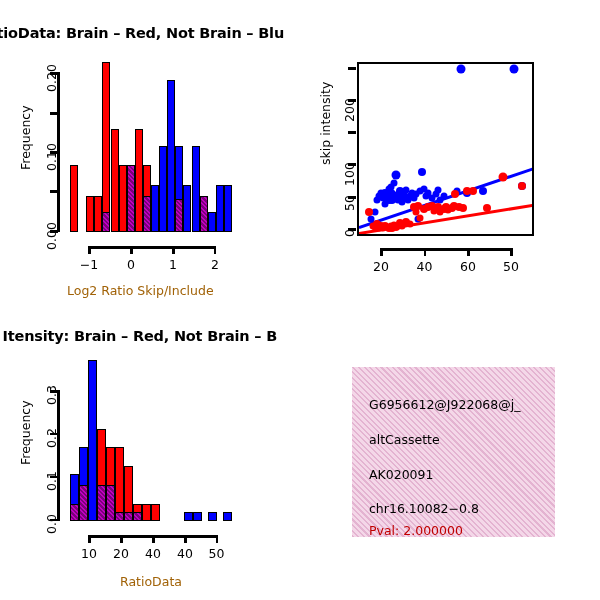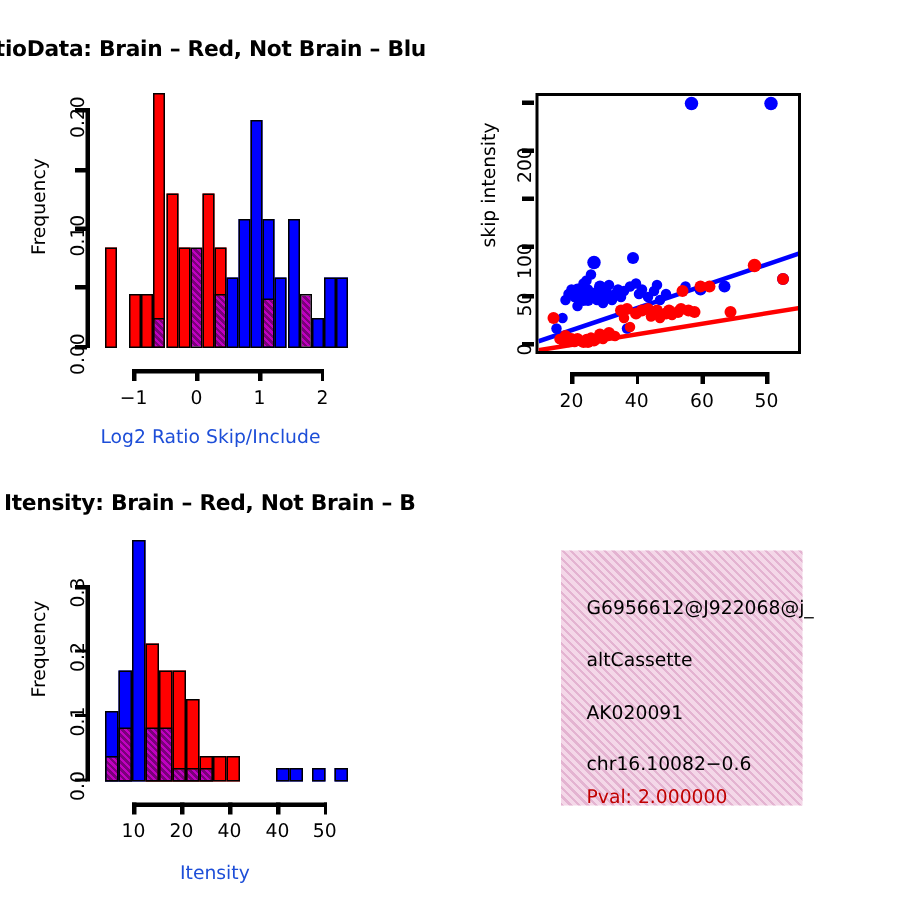--- a/index.html
+++ b/index.html
@@ -25,21 +25,21 @@
     letter-spacing: -0.2px;
     white-space: nowrap;
     color: #000;
   }
 
   
   .axis-label {
     position: absolute;
     font-size: 12.5px;
     white-space: nowrap;
-    color: #1d4ed8;
+    color: #a16207;
   }
   .tick-label {
     position: absolute;
     font-size: 12.5px;
     white-space: nowrap;
     color: #000;
     text-align: center;
   }
   .vert-label {
     position: absolute;
@@ -359,25 +359,25 @@
   <div class="axis-line" style="left:152px; top:225px; width:2.5px; height:8px;"></div>
   <div class="axis-line" style="left:184px; top:225px; width:2.5px; height:8px;"></div>
   <div class="axis-line" style="left:215.5px; top:225px; width:2.5px; height:8px;"></div>
 
   <div class="tick-label" style="left:79px;  top:236px; width:20px;">10</div>
   <div class="tick-label" style="left:111px; top:236px; width:20px;">20</div>
   <div class="tick-label" style="left:143px; top:236px; width:20px;">40</div>
   <div class="tick-label" style="left:175px; top:236px; width:20px;">40</div>
   <div class="tick-label" style="left:206.5px; top:236px; width:20px;">50</div>
 
-  <div class="axis-label" style="left:120px; top:264px;">Itensity</div>
+  <div class="axis-label" style="left:120px; top:264px;">RatioData</div>
 </div>
 
 <div class="panel" style="left:300px; top:310px; width:300px; height:290px;">
 
-  <div class="info-panel" style="left:74px; top:57px; width:161px; height:170px;">
+  <div class="info-panel" style="left:52px; top:57px; width:203px; height:170px;">
     <div class="info-line" style="left:17px; top:30px;">G6956612@J922068@j_</div>
     <div class="info-line" style="left:17px; top:65px;">altCassette</div>
     <div class="info-line" style="left:17px; top:100px;">AK020091</div>
-    <div class="info-line" style="left:17px; top:134px;">chr16.10082−0.6</div>
+    <div class="info-line" style="left:17px; top:134px;">chr16.10082−0.8</div>
     <div class="info-line pval" style="left:17px; top:156px;">Pval: 2.000000</div>
   </div>
 </div>
 
 </body></html>

